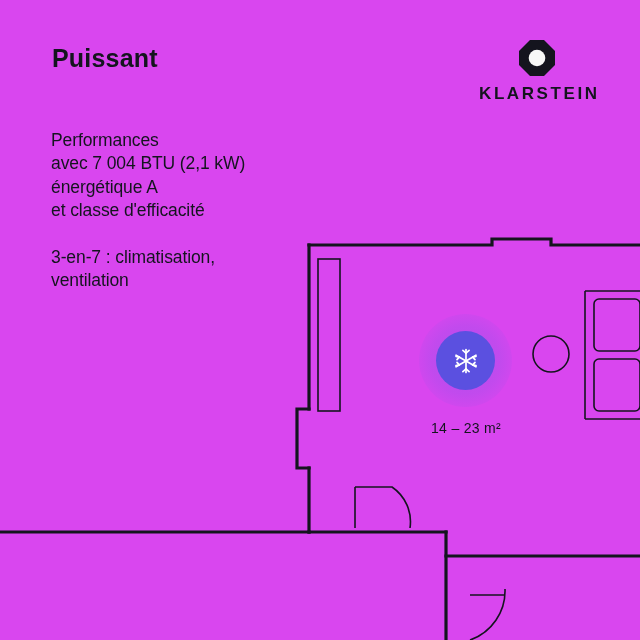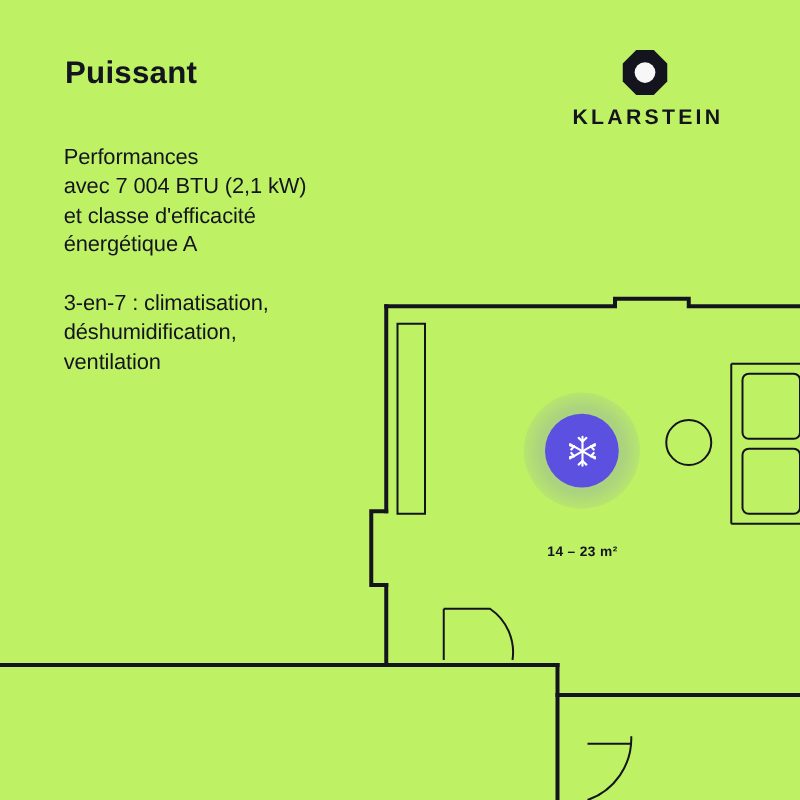--- a/index.html
+++ b/index.html
@@ -11,21 +11,21 @@
     height: 640px;
     background: #f7f7f7;
     font-family: "Liberation Sans", sans-serif;
     overflow: hidden;
     position: relative;
   }
   #page {
     position: relative;
     width: 640px;
     height: 640px;
-    background: #bef264;
+    background: #d946ef;
     overflow: hidden;
   }
 
   
   .headline {
     position: absolute;
     left: 52px;
     top: 44px;
     font-size: 25px;
     font-weight: bold;
@@ -34,29 +34,30 @@
   }
 
   
   .copy-block {
     position: absolute;
     left: 51px;
     font-size: 17.5px;
     line-height: 1.33;
     color: #14141e;
     letter-spacing: -0.1px;
+    margin-top: 15px;
   }
   .copy-1 { top: 114px; }
   .copy-2 { top: 231px; }
   .copy-line { display: block; white-space: pre; }
 
   
   .brand {
     position: absolute;
-    left: 458px;
+    left: 479px;
     top: 40px;
     width: 115px;
     text-align: left;
   }
   .brand-mark {
     width: 36px;
     height: 36px;
     margin: 0 auto 8px auto;
     display: block;
   }
@@ -99,46 +100,45 @@
     background: #5b50e0;
     display: flex;
     align-items: center;
     justify-content: center;
   }
   .badge-core svg { display: block; }
 
   .area-label {
     position: absolute;
     left: 380px;
-    top: 436px;
+    top: 420px;
     width: 172px;
     text-align: center;
-    font-size: 11px;
-    font-weight: bold;
+    font-size: 14px;
+    font-weight: normal;
     color: #14141e;
     letter-spacing: 0.3px;
   }
 </style>
 </head>
 <body>
 
 <div id="page">
 
   <div class="headline">Puissant</div>
 
   <div class="copy-block copy-1">
     <span class="copy-line">Performances</span>
     <span class="copy-line">avec 7 004 BTU (2,1 kW)</span>
+    <span class="copy-line">énergétique A</span>
     <span class="copy-line">et classe d'efficacité</span>
-    <span class="copy-line">énergétique A</span>
   </div>
 
   <div class="copy-block copy-2">
     <span class="copy-line">3-en-7 : climatisation,</span>
-    <span class="copy-line">déshumidification,</span>
     <span class="copy-line">ventilation</span>
   </div>
 
   <div class="brand">
     <svg class="brand-mark" viewBox="0 0 36 36">
       <path d="M11 0 H25 L36 11 V25 L25 36 H11 L0 25 V11 Z" fill="#14141e"></path>
       <circle cx="18" cy="18" r="8.3" fill="#f7f7f7"></circle>
     </svg>
     <div class="brand-name">KLARSTEIN</div>
   </div>

